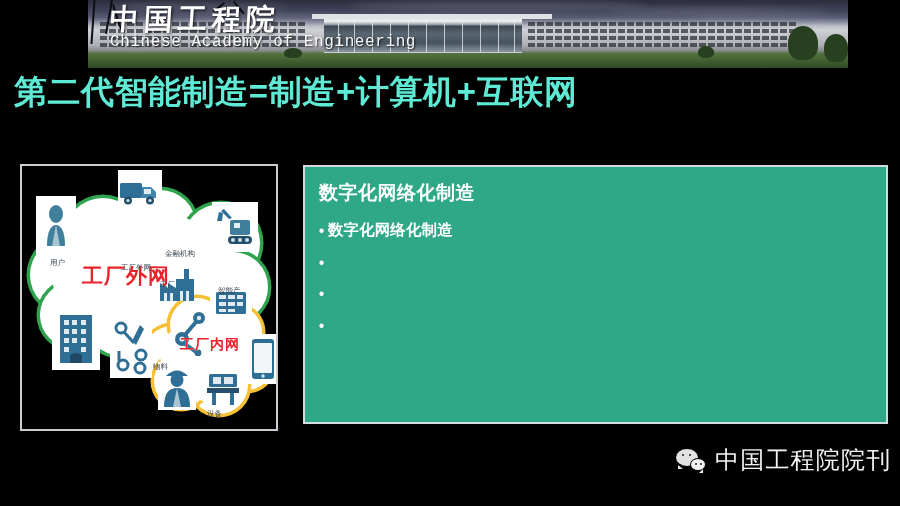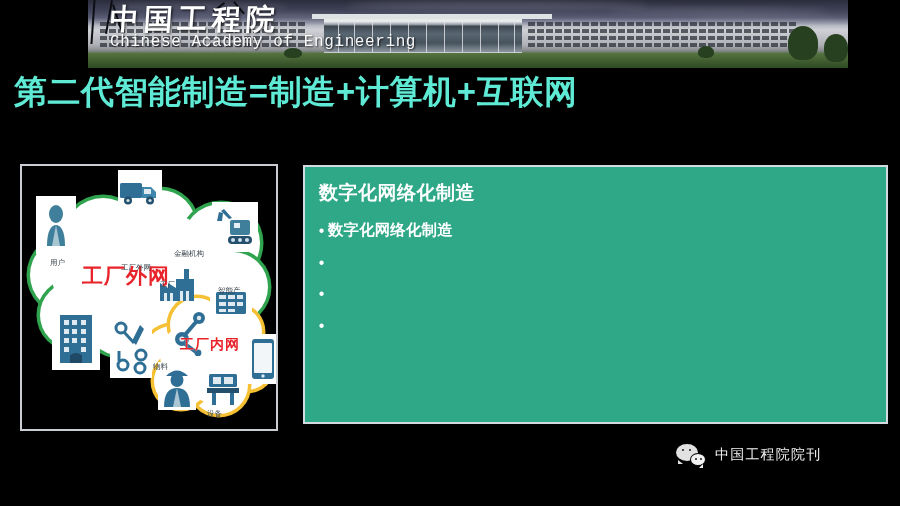--- a/index.html
+++ b/index.html
@@ -260,21 +260,21 @@
     background:#f2f2f2; border-radius:50%;
     border:1.5px solid #000;
   }
   .wx-small:after {
     content:""; position:absolute; right:2px; bottom:-3px;
     border-right:4px solid #f2f2f2;
     border-top:4px solid transparent;
   }
   .wx-eye { position:absolute; width:2.4px; height:2.4px; background:#1d1d1d; border-radius:50%; }
   .footer-text {
-    color:#f2f2f2; font-size:14px;
+    color:#f2f2f2; font-size:24px;
     font-family:"DejaVu Sans",sans-serif;
     letter-spacing:1.2px; white-space:nowrap;
   }
 </style>
 </head>
 <body>
 
 <div class="banner">
 
   <div class="banner-photo">
@@ -712,21 +712,21 @@
         <rect x="3" y="5" width="18" height="30" rx="1" fill="#f2f6f8"></rect>
         <circle cx="12" cy="38" r="1.7" fill="#dfeaf0"></circle>
       </svg>
     </div>
 
     <div class="lbl-red" style="left:60px;top:96px;font-size:21px;">工厂外网</div>
     <div class="lbl-red" style="left:158px;top:170px;font-size:14px;">工厂内网</div>
 
     <div class="lbl-dark" style="left:28px;top:92px;">用户</div>
     <div class="lbl-dark" style="left:99px;top:97px;">工厂外网</div>
-    <div class="lbl-dark" style="left:152px;top:83px;">金融机构</div>
+    <div class="lbl-dark" style="left:143px;top:83px;">金融机构</div>
     <div class="lbl-dark" style="left:196px;top:120px;">智能产</div>
     <div class="lbl-dark" style="left:138px;top:114px;">工厂</div>
     <div class="lbl-dark" style="left:131px;top:196px;">物料</div>
     <div class="lbl-dark" style="left:185px;top:243px;">设备</div>
   </div>
 </div>
 
 <div class="green-panel">
   <div class="gp-head">数字化网络化制造</div>
 

